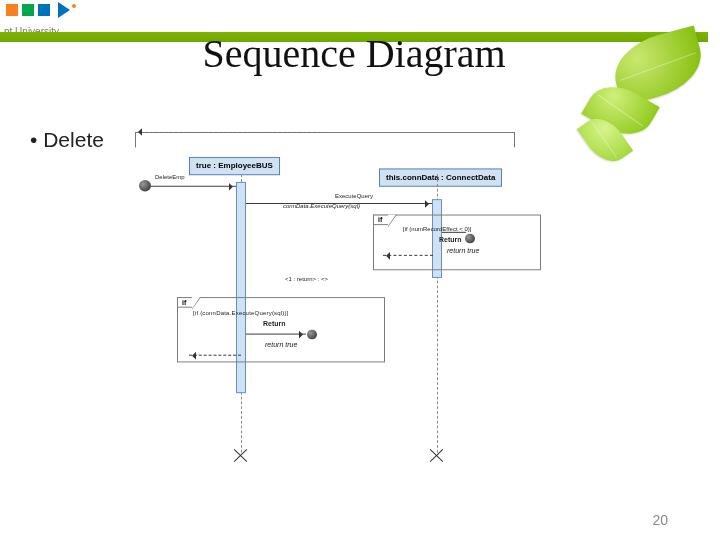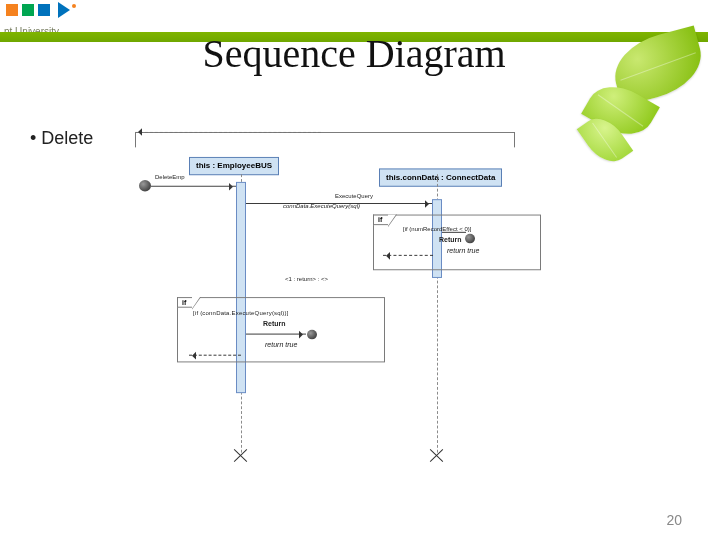--- a/index.html
+++ b/index.html
@@ -24,21 +24,21 @@
   .leaves { position:absolute; top:28px; right:0; width:150px; height:150px; }
   .leaf { position:absolute; border-radius: 60% 0 60% 0; box-shadow: 0 1px 2px rgba(0,0,0,0.15); }
   .leaf1 { width:90px; height:60px; background: radial-gradient(circle at 30% 30%, #c9e870, #7bb800); top:8px; right:5px; transform:rotate(-15deg); }
   .leaf2 { width:65px; height:45px; background: radial-gradient(circle at 30% 30%, #cfef7b, #84c20a); top:60px; right:55px; transform:rotate(30deg); }
   .leaf3 { width:50px; height:34px; background: radial-gradient(circle at 30% 30%, #d8f48d, #9ad32c); top:95px; right:78px; transform:rotate(55deg); }
   .leaf-vein { position:absolute; background:rgba(255,255,255,0.35); }
   .leaf1 .leaf-vein { width:80px; height:1px; top:30px; left:5px; transform:rotate(-5deg); }
   .leaf2 .leaf-vein { width:55px; height:1px; top:22px; left:5px; transform:rotate(5deg); }
   .leaf3 .leaf-vein { width:42px; height:1px; top:17px; left:4px; }
 
-  .bullet-row { position:absolute; top:128px; left:30px; font-size:18px; color:#222; }
+  .bullet-row { position:absolute; top:128px; left:30px; font-size:21px; color:#222; }
   .bullet-row::before { content:"• "; }
 
   
   .diagram { position:absolute; top:132px; left:135px; width:440px; height:340px; transform: scaleY(0.96); transform-origin: top left; }
 
   
   .sys-frame { position:absolute; top:0; left:0; width:380px; height:16px; border:1px solid #777; border-bottom:none; }
   .sys-frame::after { content:""; position:absolute; left:0; top:16px; width:0; height:18px; }
 
   
@@ -105,21 +105,21 @@
   .ret2 { top:196px; left:128px; font-weight:bold; font-size:7px; }
   .retval2 { top:218px; left:130px; font-style:italic; font-size:7px; }
 
   
   .dot-ret2 { position:absolute; top:206px; left:172px; width:10px; height:10px; border-radius:50%; background: radial-gradient(circle at 35% 35%, #999, #222); }
   .ret2line { position:absolute; top:210px; left:111px; width:60px; border-top:1px solid #333; }
   .ret2line::after { content:""; position:absolute; right:-1px; top:-4px; border:4px solid transparent; border-left-color:#333; }
   .ret2dash { position:absolute; top:232px; left:54px; width:52px; border-top:1px dashed #333; }
   .ret2dash::after { content:""; position:absolute; left:-1px; top:-4px; border:4px solid transparent; border-right-color:#333; }
 
-  .page-num { position:absolute; bottom:12px; right:26px; font-size:14px; color:#888; }
+  .page-num { position:absolute; bottom:12px; right:40px; font-size:14px; color:#888; }
 </style>
 </head>
 <body>
 
 <div class="slide">
 
   <div class="topbar">
     <div class="logo">
       <span class="logo-sq sq-o"></span>
       <span class="logo-sq sq-g"></span>
@@ -143,21 +143,21 @@
         <div class="leaf-vein"></div>
       </div>
   </div>
 
   <div class="bullet-row">Delete</div>
 
   <div class="diagram">
 
     <div class="sys-frame"></div>
 
-    <div class="lifeline-head ll1">this : EmployeeBUS</div>
+    <div class="lifeline-head ll1">true : EmployeeBUS</div>
     <div class="lifeline-head ll2">this.connData : ConnectData</div>
 
     <div class="lifeline ll-line1"></div>
     <div class="lifeline ll-line2"></div>
 
     <div class="actbar ab1"></div>
     <div class="actbar ab2"></div>
 
     <div class="actor"></div>
     <div class="actor-line"></div>

